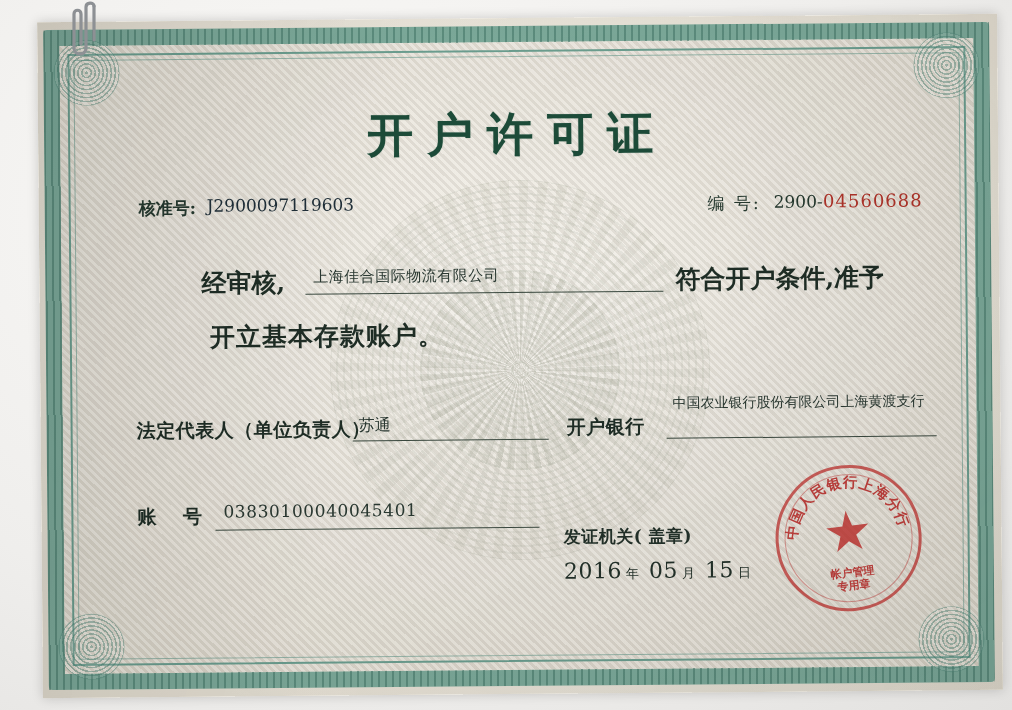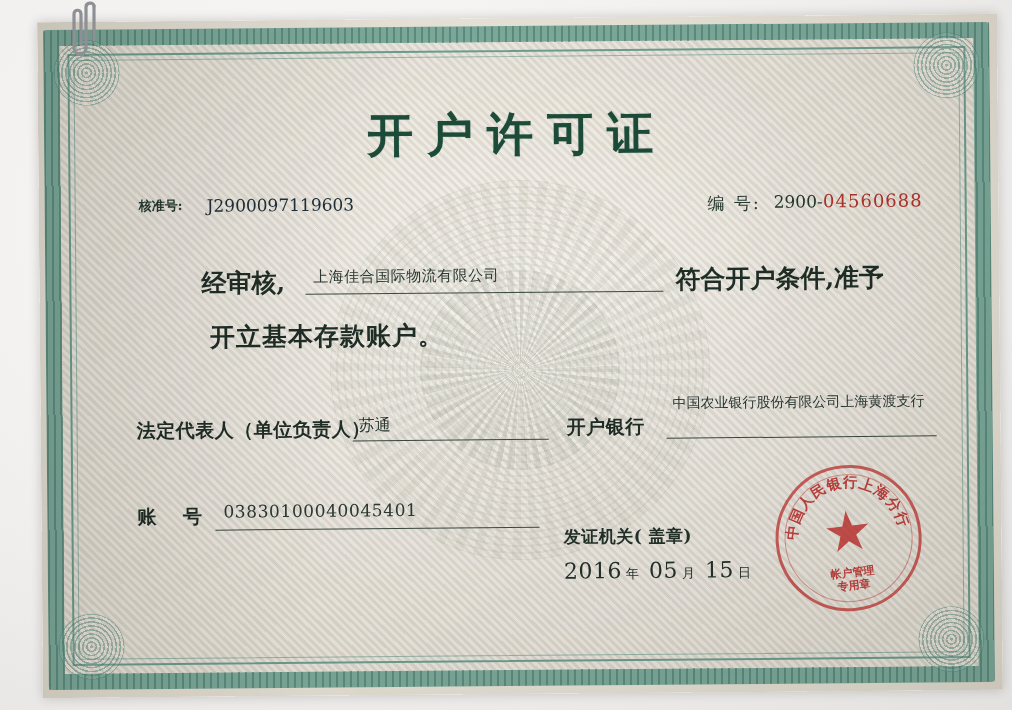--- a/index.html
+++ b/index.html
@@ -160,21 +160,21 @@
   .row-no {
     position: relative;
     margin-top: 28px;
     height: 26px;
     font-family: "DejaVu Serif", "Liberation Serif", serif;
   }
   .approve-label {
     position: absolute;
     left: 44px;
     top: 0;
-    font-size: 13px;
+    font-size: 17px;
     font-weight: bold;
     color: #263a30;
   }
   .approve-value {
     position: absolute;
     left: 112px;
     top: -1px;
     font-size: 17px;
     color: #20303a;
     font-family: "DejaVu Serif", "Liberation Serif", serif;

